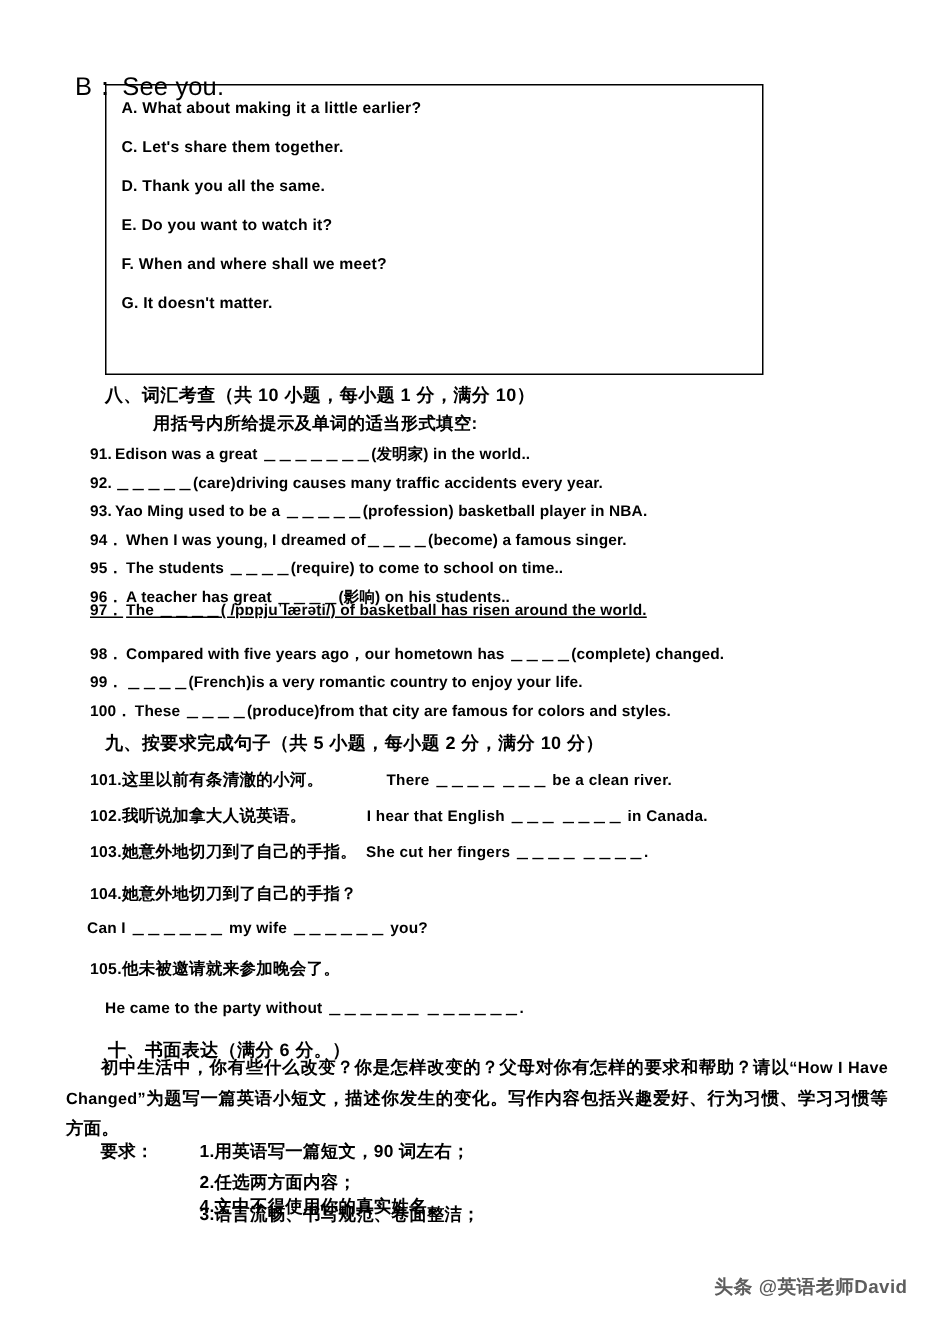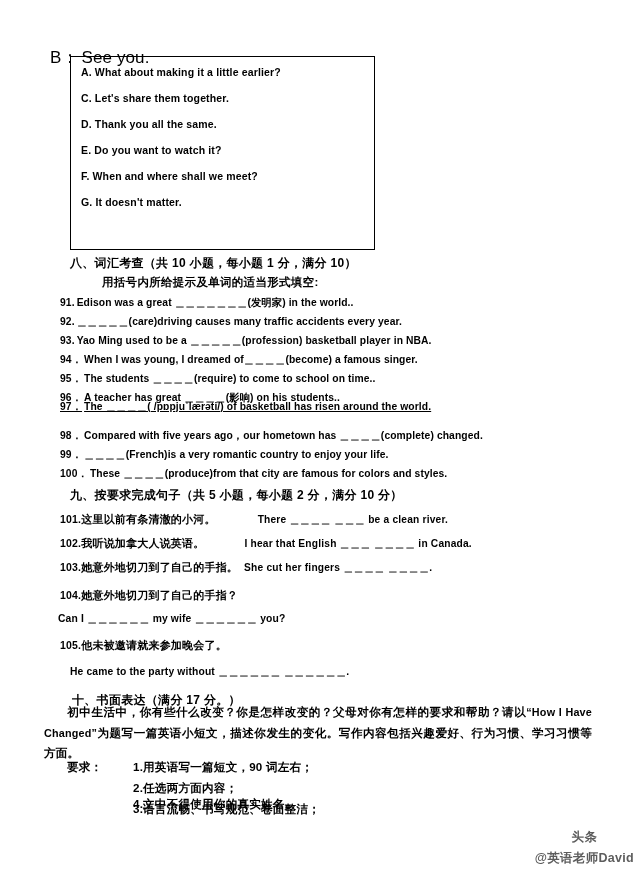--- a/index.html
+++ b/index.html
@@ -33,21 +33,21 @@
     letter-spacing: 0.1px;
     margin-top: 12px;
   }
   .dialog-line .spk { margin-right: 3px; }
 
   
   .options-box {
     position: absolute;
     left: 70px;
     top: 56px;
-    width: 305px;
+    width: 439px;
     height: 194px;
     border: 1.6px solid #000;
     box-sizing: border-box;
     padding: 10px 0 0 10px;
   }
   .option-item {
     font-size: 10.5px;
     font-weight: bold;
     line-height: 1;
     margin-bottom: 15.5px;
@@ -129,31 +129,30 @@
     left: 133px;
     font-size: 11.6px;
     font-weight: bold;
     letter-spacing: 0.2px;
     white-space: nowrap;
   }
 
   
   .watermark {
     position: absolute;
-    right: 0;
+    right: 29px;
     bottom: 14px;
     display: flex;
     align-items: center;
     gap: 4px;
     font-size: 12.5px;
     font-weight: bold;
     color: #3a3a3a;
     opacity: 0.82;
     letter-spacing: 0.3px;
-    flex-direction: column;
   }
 </style>
 </head>
 <body>
 
 <div class="page">
 
   <div class="dialog-line">
     <span class="spk">B：</span><span>See you.</span>
   </div>
@@ -216,21 +215,21 @@
   <div class="trow" style="top:588px;">
     <span class="num">104.</span><span class="cn">她意外地切刀到了自己的手指？</span>
   </div>
   <div class="free-en" style="left:58px; top:612px;">Can   I ＿＿＿＿＿＿ my wife ＿＿＿＿＿＿ you?</div>
 
   <div class="trow" style="top:638px;">
     <span class="num">105.</span><span class="cn">他未被邀请就来参加晚会了。</span>
   </div>
   <div class="free-en" style="left:70px; top:665px;">He came to the party without   ＿＿＿＿＿＿   ＿＿＿＿＿＿.</div>
 
-  <div class="sec-head" style="left:72px; top:692px;">十、书面表达（满分 17 分。）</div>
+  <div class="sec-head" style="left:72px; top:692px;">十、书面表达（满分 6 分。）</div>
 
   <div class="wbody">
     <span class="indent"></span><span>初中生活中，你有些什么改变？你是怎样改变的？父母对你有怎样的要求和帮助？请以</span><span class="title-en">“How I Have Changed”</span><span>为题写一篇英语小短文，描述你发生的变化。写作内容包括兴趣爱好、行为习惯、学习习惯等方面。</span>
   </div>
 
   <div class="req-head">要求：</div>
   <div class="req-item" style="top:760px;">1.用英语写一篇短文，90 词左右；</div>
   <div class="req-item" style="top:781px;">2.任选两方面内容；</div>
   <div class="req-item" style="top:802px;">3.语言流畅、书写规范、卷面整洁；</div>
   <div class="req-item" style="top:797px;">4.文中不得使用你的真实姓名。</div>

